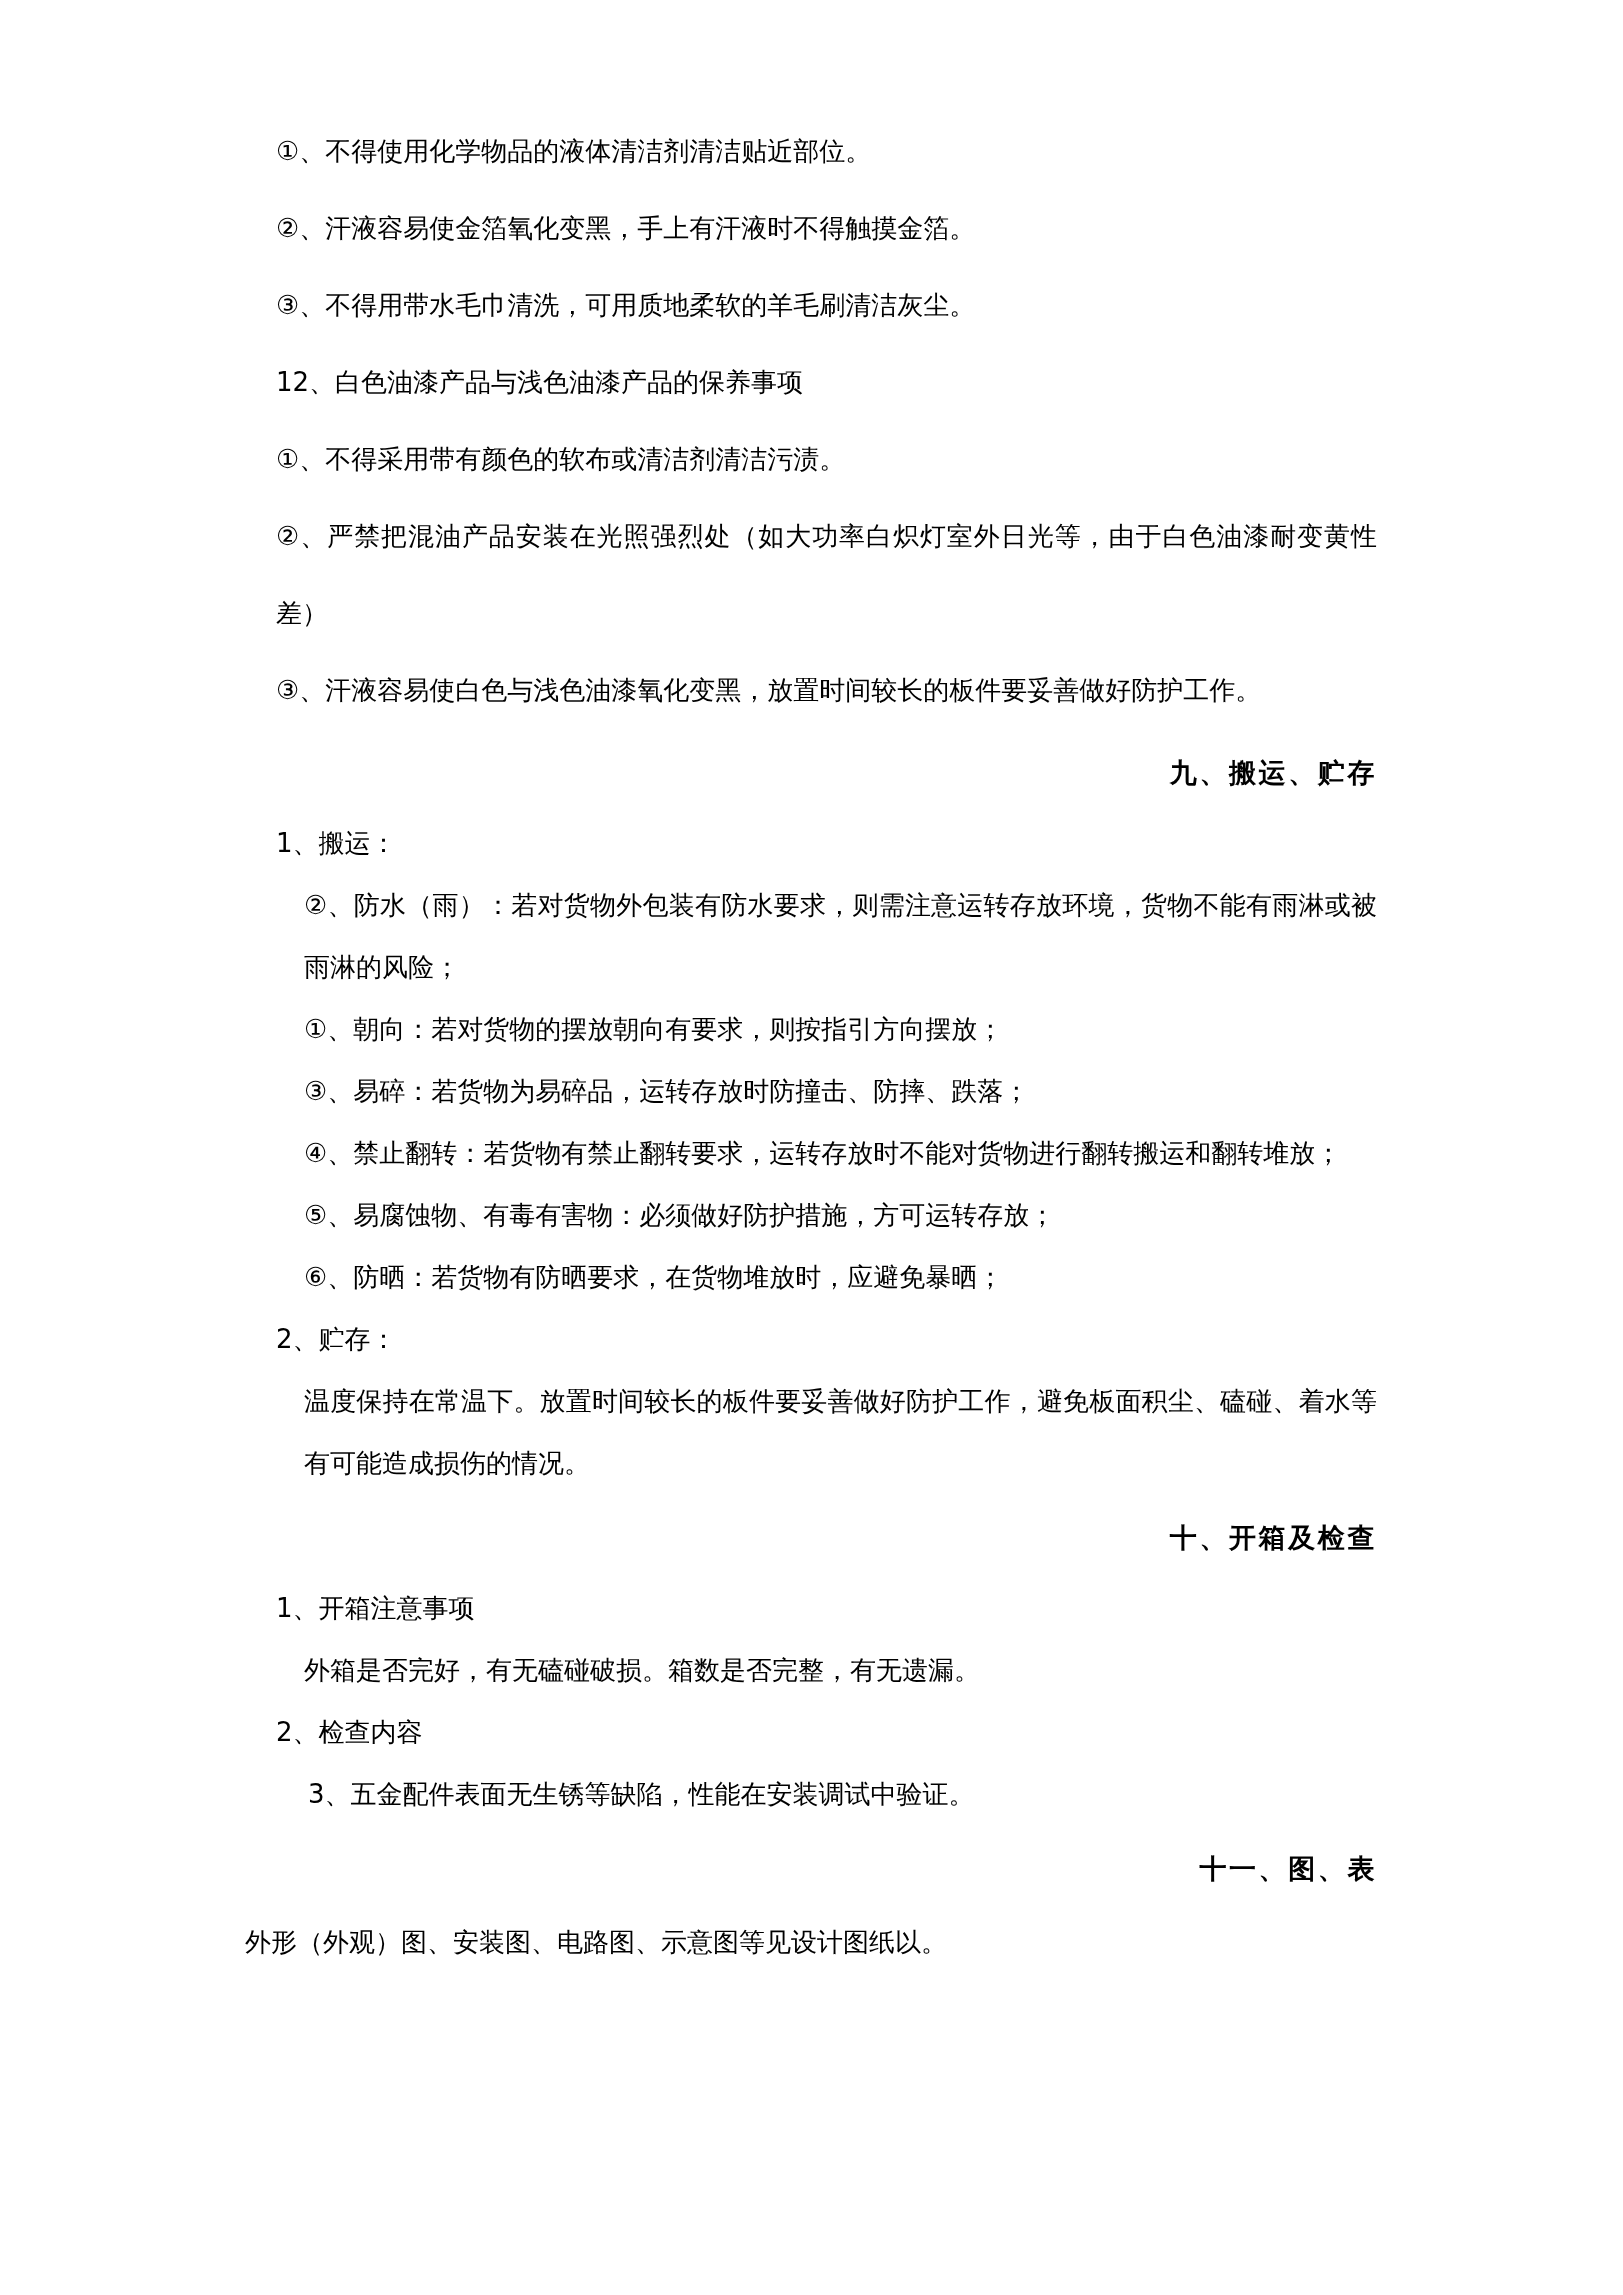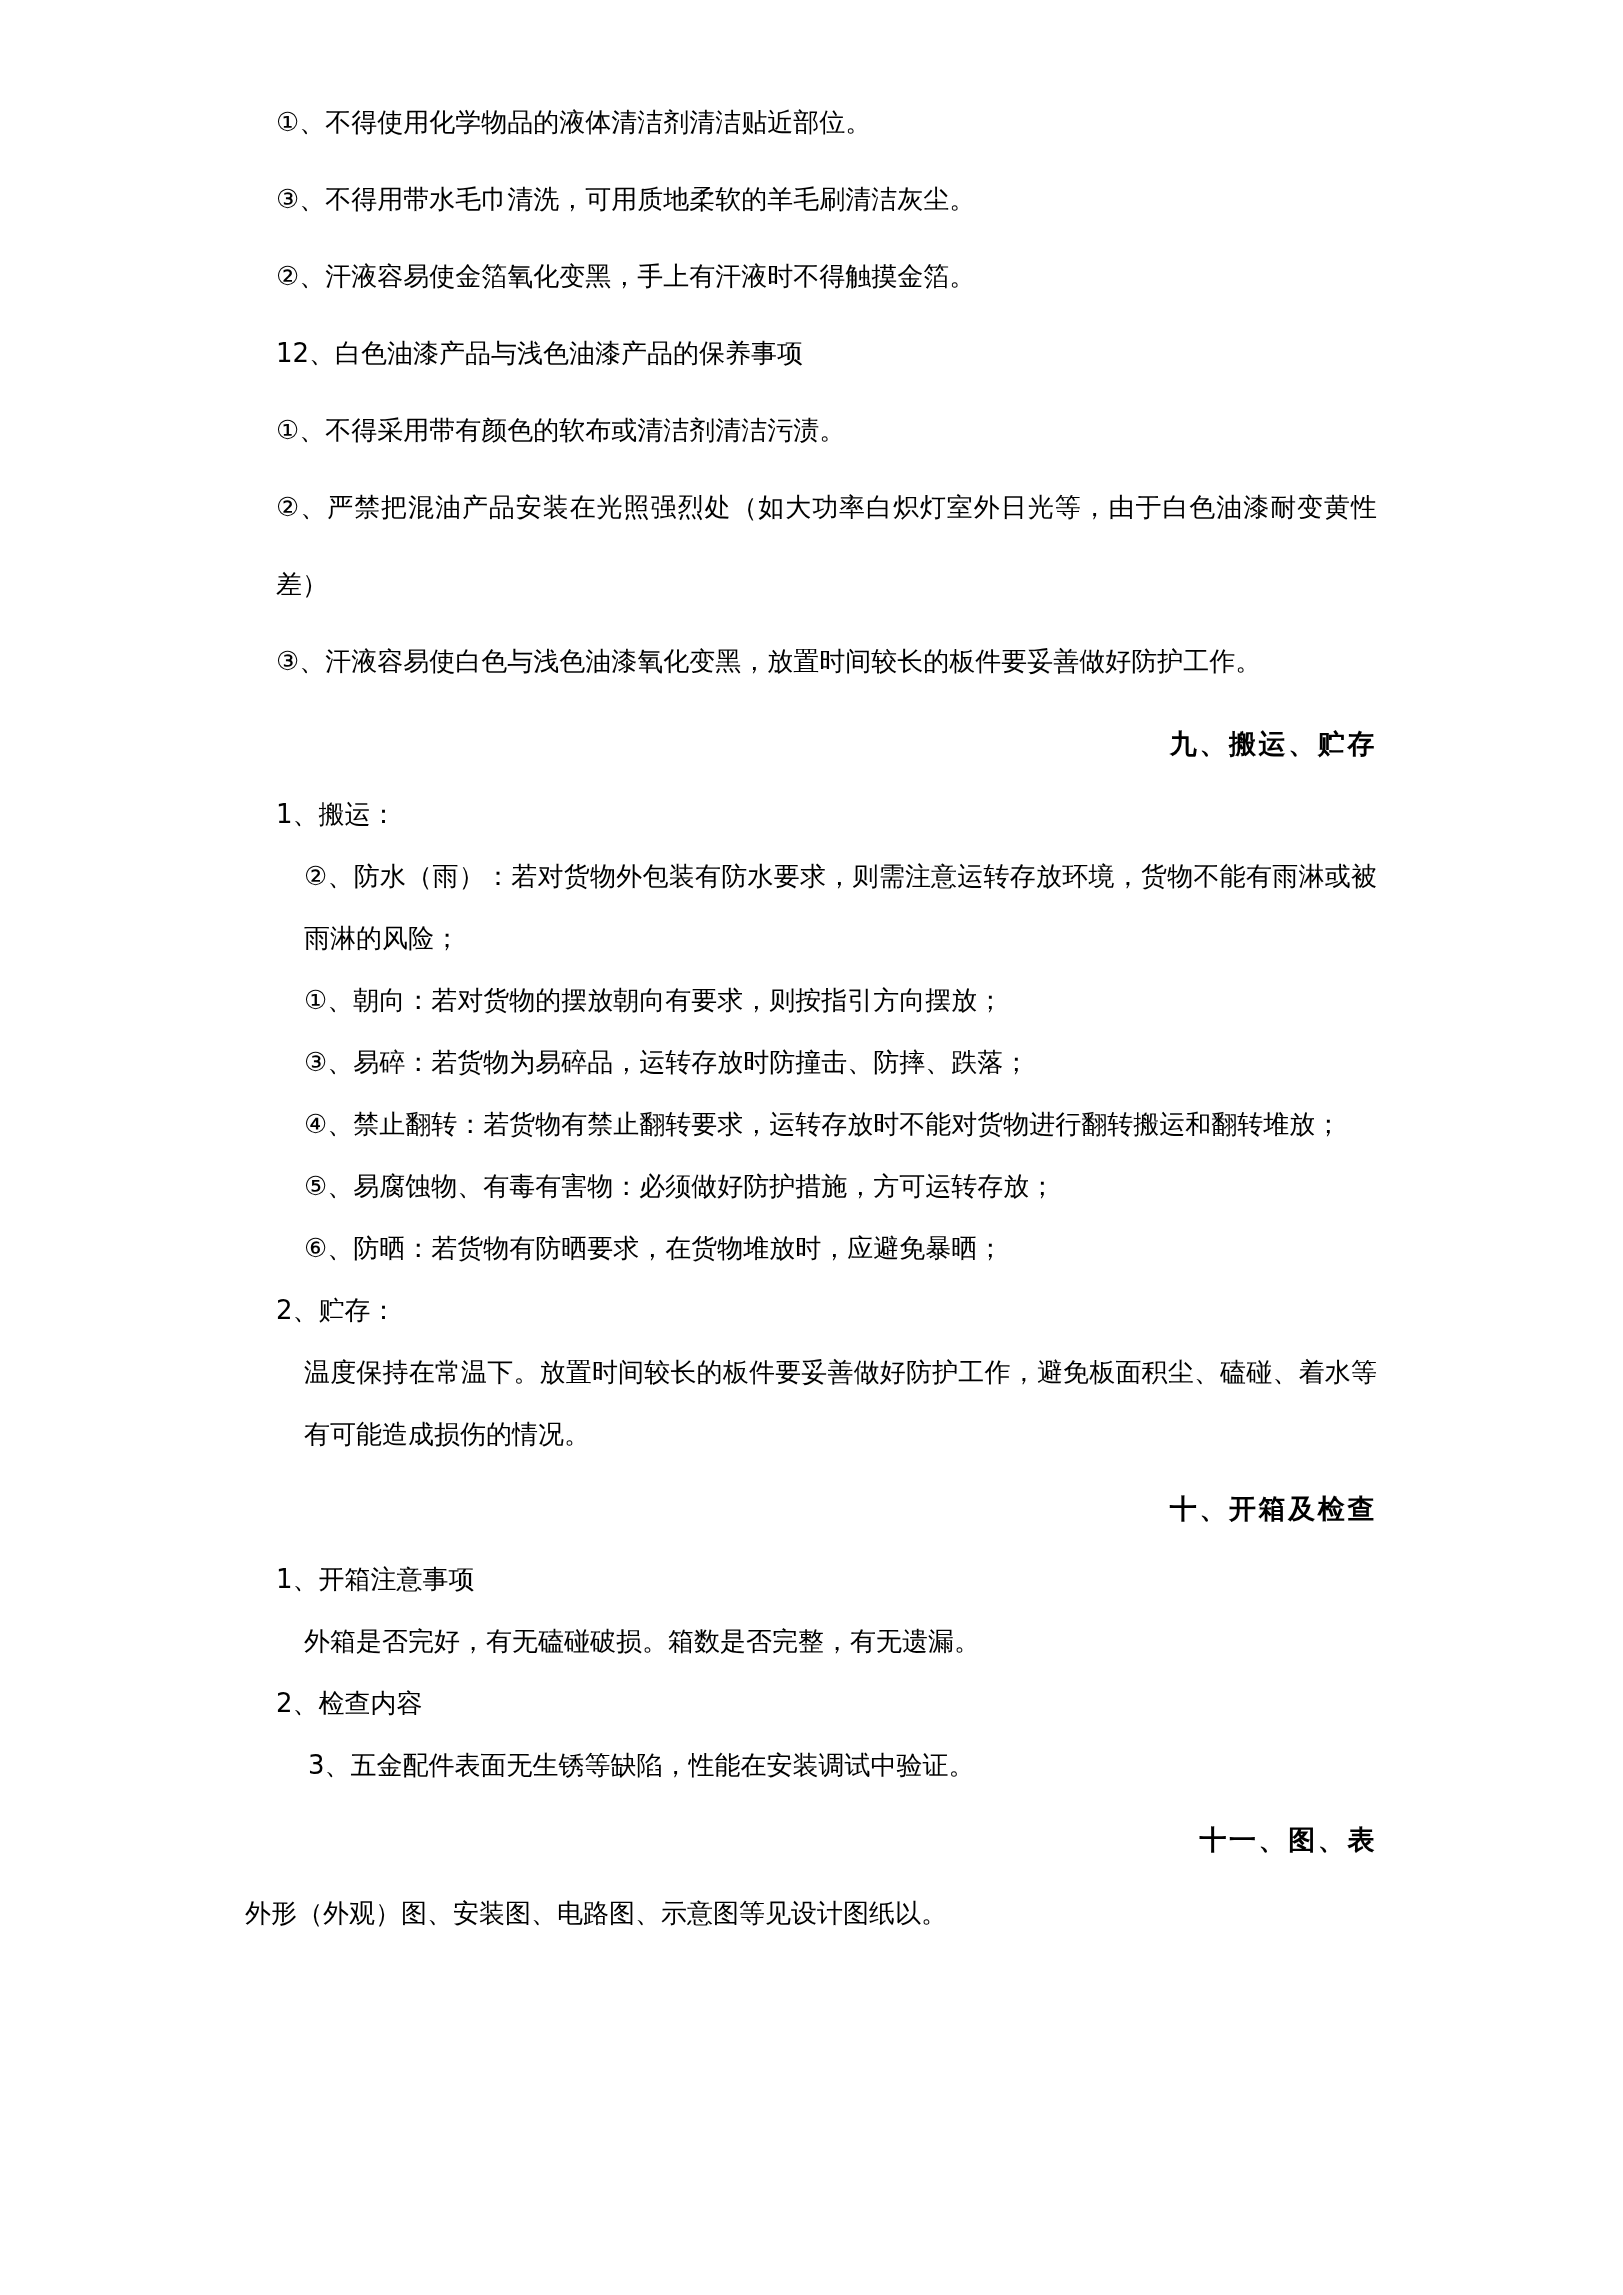--- a/index.html
+++ b/index.html
@@ -7,21 +7,21 @@
     padding: 0;
     background: #ffffff;
   }
   .page {
     position: relative;
     width: 1623px;
     height: 2295px;
     box-sizing: border-box;
     background: #ffffff;
     color: #000000;
-    padding: 84px 246px 0 245px;
+    padding: 113px 246px 0 245px;
     font-family: "DejaVu Sans", sans-serif;
     font-size: 26px;
     text-align: justify;
     overflow: hidden;
   }
   p { margin: 0; }
   .p-top {            
     line-height: 77px;
   }
   .p-mid {            
@@ -39,22 +39,22 @@
     letter-spacing: 2.6px;
   }
   .flush { margin-left: 0; margin-top: 19.6px; }
 </style>
 </head>
 <body>
 
 <div class="page">
 
   <p class="p-top ind-1">①、不得使用化学物品的液体清洁剂清洁贴近部位。</p>
+  <p class="p-top ind-1">②、汗液容易使金箔氧化变黑，手上有汗液时不得触摸金箔。</p>
   <p class="p-top ind-1">③、不得用带水毛巾清洗，可用质地柔软的羊毛刷清洁灰尘。</p>
-  <p class="p-top ind-1">②、汗液容易使金箔氧化变黑，手上有汗液时不得触摸金箔。</p>
 
   <p class="p-top ind-1">12、白色油漆产品与浅色油漆产品的保养事项</p>
 
   <p class="p-top ind-1">①、不得采用带有颜色的软布或清洁剂清洁污渍。</p>
   <p class="p-top ind-1">②、严禁把混油产品安装在光照强烈处（如大功率白炽灯室外日光等，由于白色油漆耐变黄性差）</p>
   <p class="p-top ind-1">③、汗液容易使白色与浅色油漆氧化变黑，放置时间较长的板件要妥善做好防护工作。</p>
 
   <p class="h1">九、搬运、贮存</p>
 
   <p class="p-mid ind-1">1、搬运：</p>

